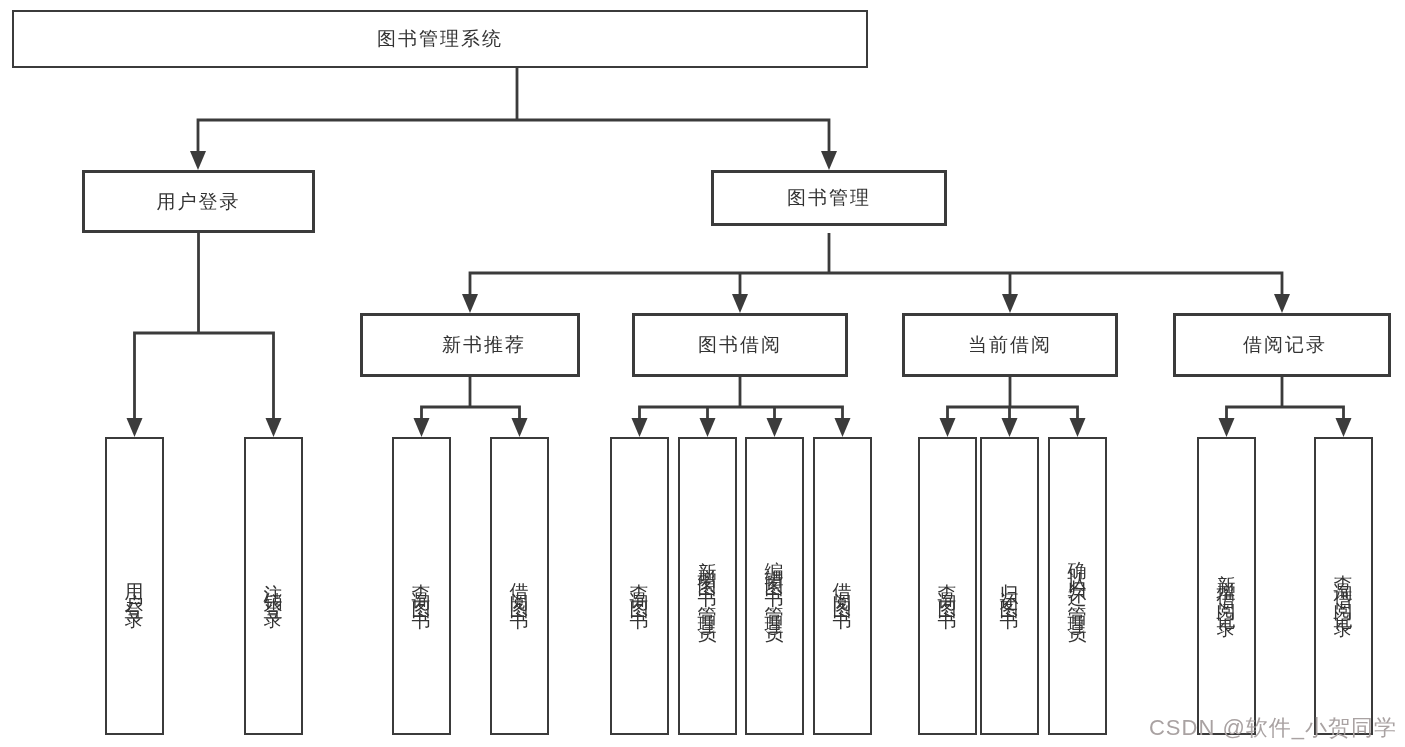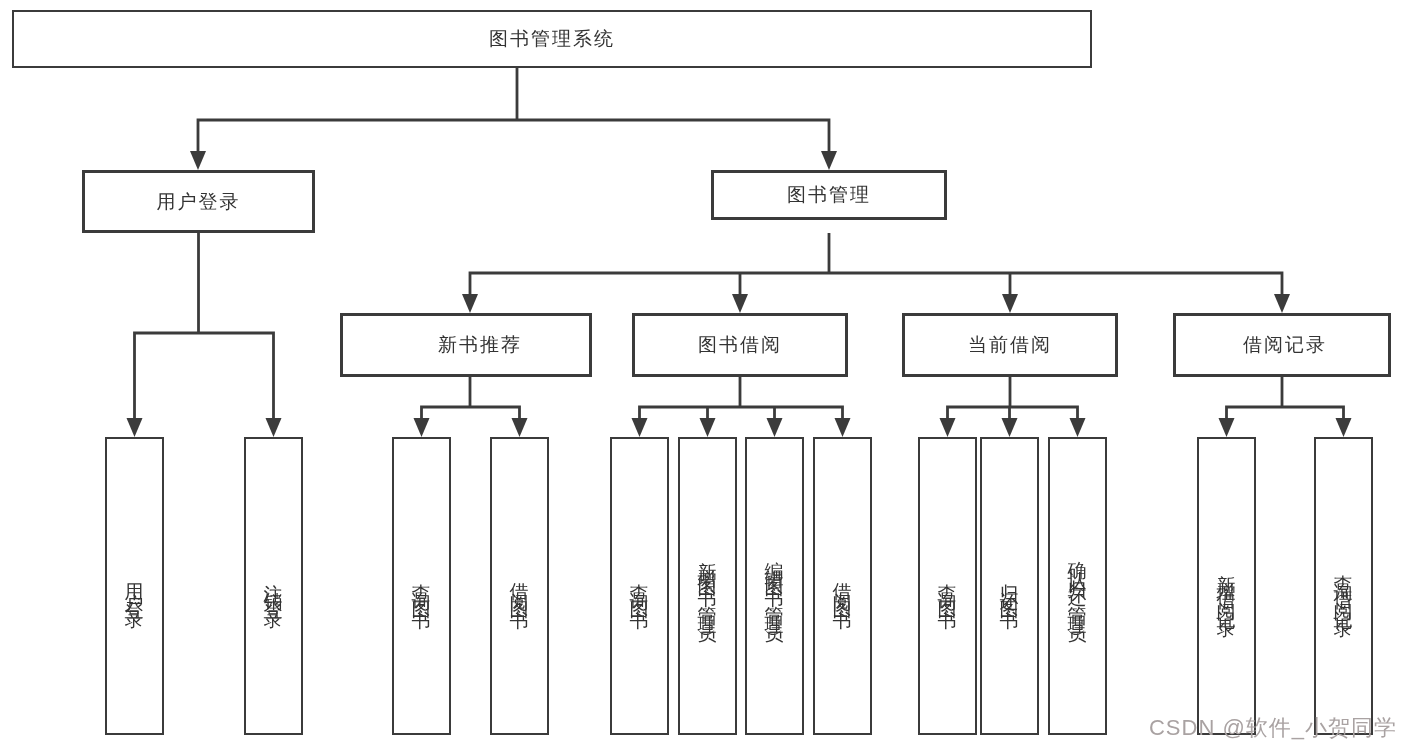--- a/index.html
+++ b/index.html
@@ -23,25 +23,25 @@
   .hlabel{
     font-size:19px;color:#333;letter-spacing:2px;white-space:nowrap;
   }
   .vlabel{
     writing-mode:vertical-rl;
     font-size:19px;color:#333;
     letter-spacing:9px;line-height:1;
     white-space:nowrap;
   }
   
-  .n-root{left:12px;top:10px;width:1080px;height:58px;text-align:center;}
+  .n-root{left:12px;top:10px;width:856px;height:58px;text-align:center;}
   .n-user{left:82px;top:170px;width:233px;height:63px;}
-  .n-bm{left:711px;top:170px;width:236px;height:50px;}
+  .n-bm{left:711px;top:170px;width:236px;height:56px;}
   .n-l3{top:313px;height:64px;}
-  .n-xinshu{left:340px;width:252px;padding-left:28px;}
+  .n-xinshu{left:360px;width:220px;padding-left:28px;}
   .n-jieyue{left:632px;width:216px;}
   .n-dangqian{left:902px;width:216px;}
   .n-jilu{left:1173px;width:218px;padding-left:6px;}
   .leaf{top:437px;width:59px;height:298px;}
   .lf1{left:105px;}  .lf2{left:244px;}  .lf3{left:392px;}  .lf4{left:490px;}
   .lf5{left:610px;}  .lf6{left:678px;}  .lf7{left:745px;}  .lf8{left:813px;}
   .lf9{left:918px;}  .lf10{left:980px;} .lf11{left:1048px;}
   .lf12{left:1197px;}.lf13{left:1314px;}
   .watermark{
     position:absolute;right:8px;bottom:4px;

